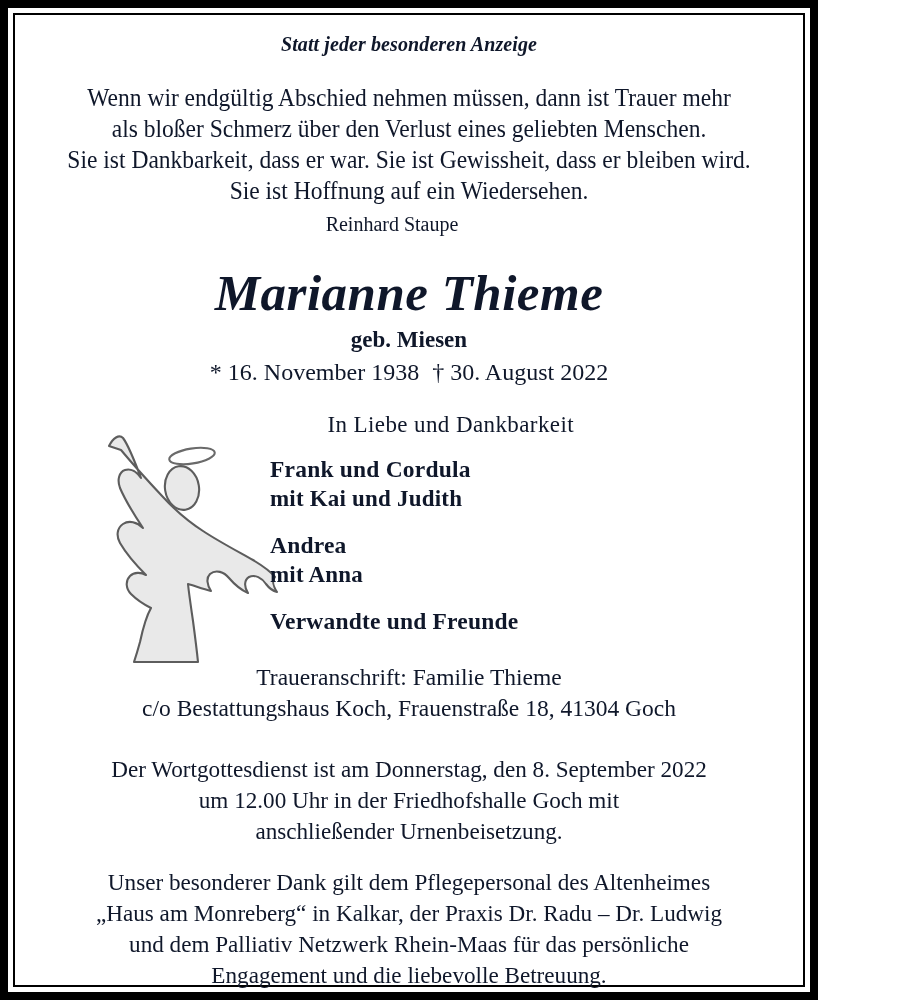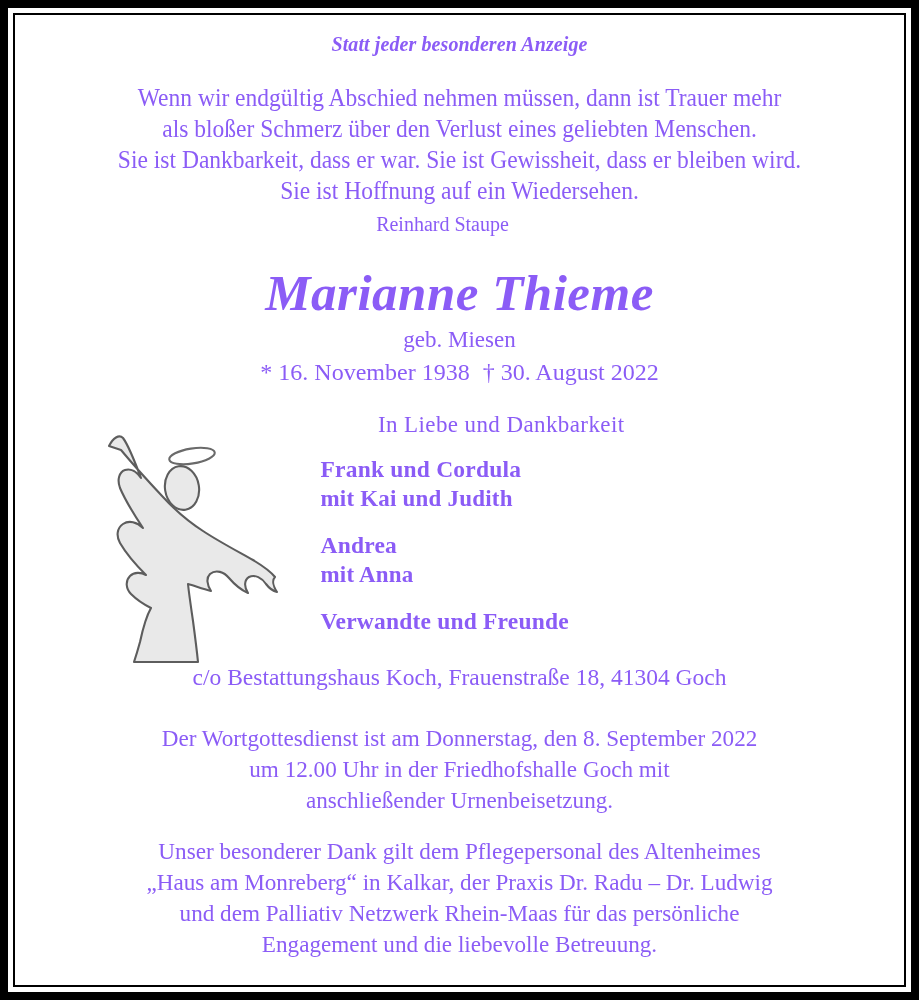--- a/index.html
+++ b/index.html
@@ -4,26 +4,26 @@
 <title>Traueranzeige</title>
 <style>
   html, body {
     margin: 0;
     padding: 0;
     background: #ffffff;
   }
 
   .notice {
     position: relative;
-    width: 919px;
+    width: 818px;
     height: 1000px;
     box-sizing: border-box;
     background: #ffffff;
     font-family: "Liberation Serif", "DejaVu Serif", serif;
-    color: #8b5cf6;
+    color: #0f172a;
     overflow: hidden;
   }
 
   
   .frame-outer {
     position: absolute;
     inset: 0;
     border: 8px solid #000000;
     box-sizing: border-box;
     pointer-events: none;
@@ -80,20 +80,21 @@
     font-size: 51px;
     font-style: italic;
     font-weight: bold;
     letter-spacing: 0.5px;
     line-height: 58px;
   }
   .maiden {
     margin: 4px 0 0 0;
     font-size: 23px;
     line-height: 28px;
+    font-weight: bold;
   }
   .dates {
     margin: 2px 0 0 0;
     font-size: 24px;
     line-height: 32px;
     white-space: nowrap;
   }
   .dates .sep { display: inline-block; width: 13px; }
 
   
@@ -235,20 +236,21 @@
         </div>
 
         <div class="group">
           <div>Verwandte und Freunde</div>
         </div>
       </div>
 
     </div>
 
     <div class="block address">
+      <span class="ln">Traueranschrift: Familie Thieme</span>
       <div class="ln">c/o Bestattungshaus Koch, Frauenstraße 18, 41304 Goch</div>
     </div>
 
     <div class="block service">
       <span class="ln">Der Wortgottesdienst ist am Donnerstag, den 8. September 2022</span>
       <span class="ln">um 12.00 Uhr in der Friedhofshalle Goch mit</span>
       <span class="ln">anschließender Urnenbeisetzung.</span>
     </div>
 
     <div class="block thanks">

